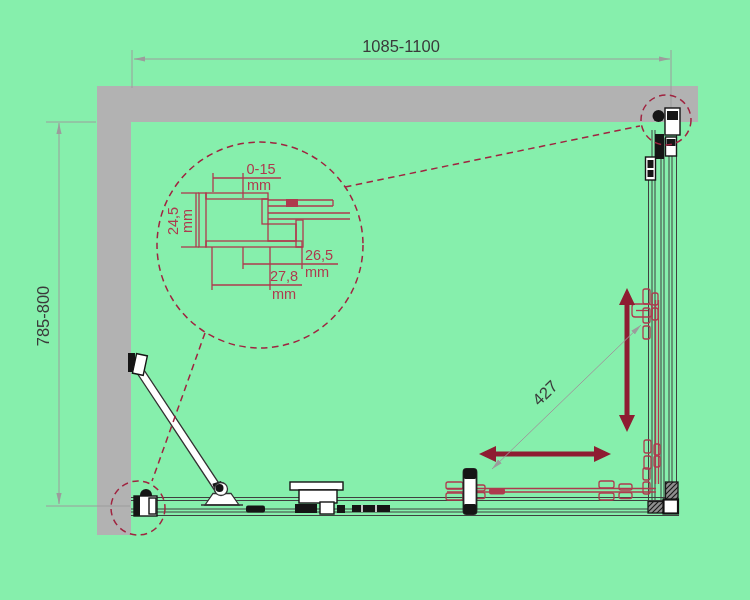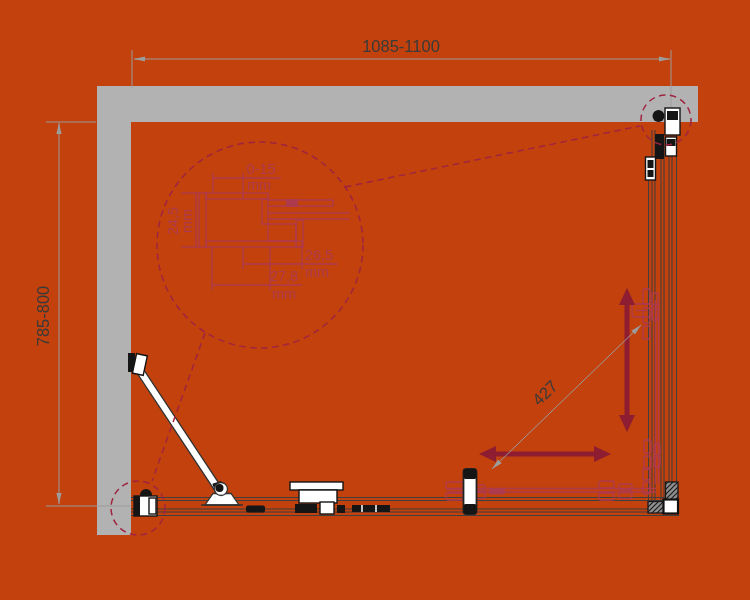--- a/index.html
+++ b/index.html
@@ -1,16 +1,16 @@
 <!DOCTYPE html>
 <html style="--c-wall: #b2b2b2; --c-accent: #8e1d32; --c-detail: #ae3a4e; --c-dashed: #a02440; --c-line: #3f3f3f; --c-dim: #9c9c9c; --c-text: #3a3a3a;"><head>
 <meta charset="utf-8">
 <style>
   html,body{margin:0;padding:0;background:#ffffff;}
-  .stage{position:relative;width:750px;height:600px;background:#c2410c;overflow:hidden;
+  .stage{position:relative;width:750px;height:600px;background:#86efac;overflow:hidden;
          font-family:"Liberation Sans",sans-serif;}
   :root{
     --c-wall:#b2b2b2; --c-accent:#8e1d32; --c-detail:#ae3a4e; --c-dashed:#a02440;
     --c-line:#3f3f3f; --c-dim:#9c9c9c; --c-text:#3a3a3a;
   }
   .wall{fill:var(--c-wall);stroke:none;}
   .ln{stroke:var(--c-line);stroke-width:1;fill:none;}
   .blk{fill:#151515;stroke:none;}
   .wht{fill:#ffffff;stroke:#151515;stroke-width:1.4;}
   .dim{stroke:var(--c-dim);stroke-width:1;fill:none;}

